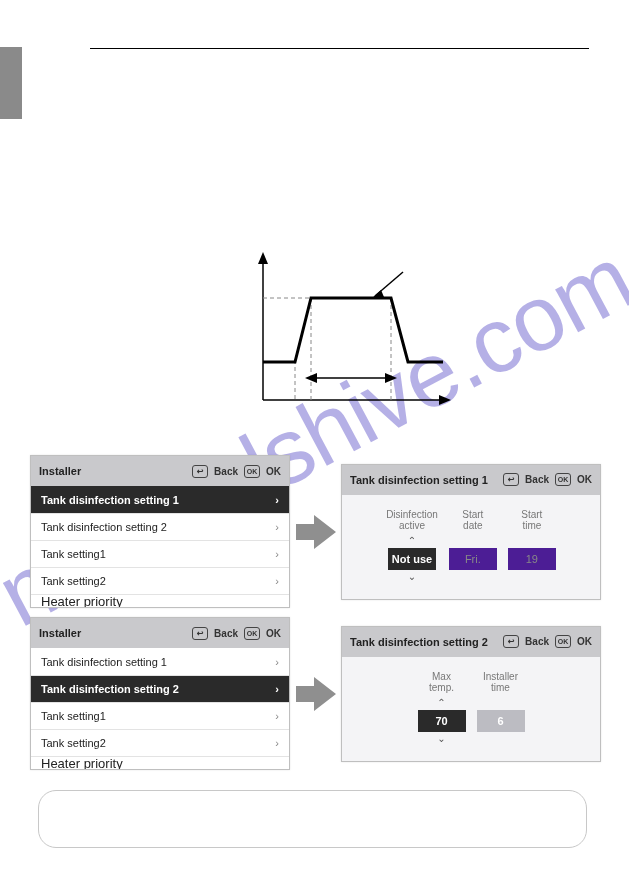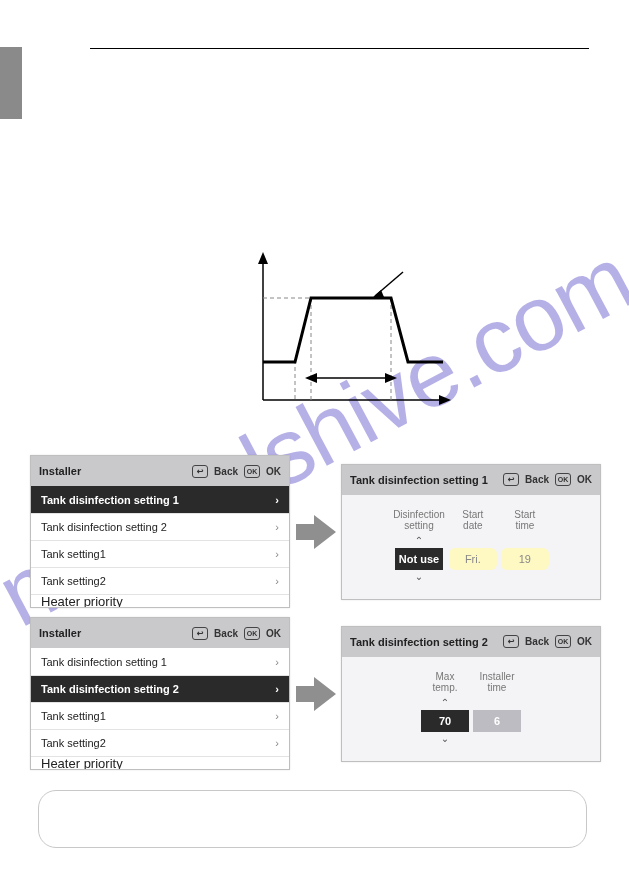--- a/index.html
+++ b/index.html
@@ -95,35 +95,35 @@
   .list-item.cut {
     height: 13px; overflow: hidden; font-size: 13px; color: #222;
   }
   .arrow-big {
     width: 40px; height: 40px;
     display: flex; align-items: center; justify-content: center;
   }
   .detail-body {
     background: #f4f4f6;
     padding: 14px 0 16px;
-    display: flex; justify-content: center; gap: 4px;
+    display: flex; justify-content: center; gap: 11px;
   }
   .field {
     display: flex; flex-direction: column; align-items: center;
     font-size: 10px; color: #777;
   }
   .field .label { text-align: center; line-height: 1.15; margin-bottom: 4px; }
   .field .spin { font-size: 10px; color: #555; line-height: 1; height: 10px; }
   .field .value {
     width: 48px; height: 22px;
     display: flex; align-items: center; justify-content: center;
     font-size: 11px; margin: 2px 0;
   }
   .field .value.dark { background: #2a2a2a; color: #fff; font-weight: 600; }
-  .field .value.light { background: #fef9c3; color: #888; border-radius: 6px; }
+  .field .value.light { background: #4c1d95; color: #888; }
   .field .value.grey { background: #bcbcc2; color: #fff; font-weight: 600; }
   .bottom-box {
     position: absolute;
     left: 38px; right: 42px; top: 790px;
     height: 58px;
     border: 1px solid #c8c8c8;
     border-radius: 18px;
   }
 </style>
 </head>
@@ -196,21 +196,21 @@
       <span class="title">Tank disinfection setting 1</span>
       <span class="controls">
         <span class="icon-box">↩</span>
         <span>Back</span>
         <span class="icon-box" style="font-size:7px;">OK</span>
         <span>OK</span>
       </span>
     </div>
     <div class="detail-body" style="height:104px;">
       <div class="field">
-        <div class="label"><span>Disinfection</span><br><span>setting</span></div>
+        <div class="label"><span>Disinfection</span><br><span>active</span></div>
         <div class="spin">⌃</div>
         <div class="value dark">Not use</div>
         <div class="spin">⌄</div>
       </div>
       <div class="field">
         <div class="label"><span>Start</span><br><span>date</span></div>
         <div class="spin"></div>
         <div class="value light">Fri.</div>
         <div class="spin"></div>
       </div>

